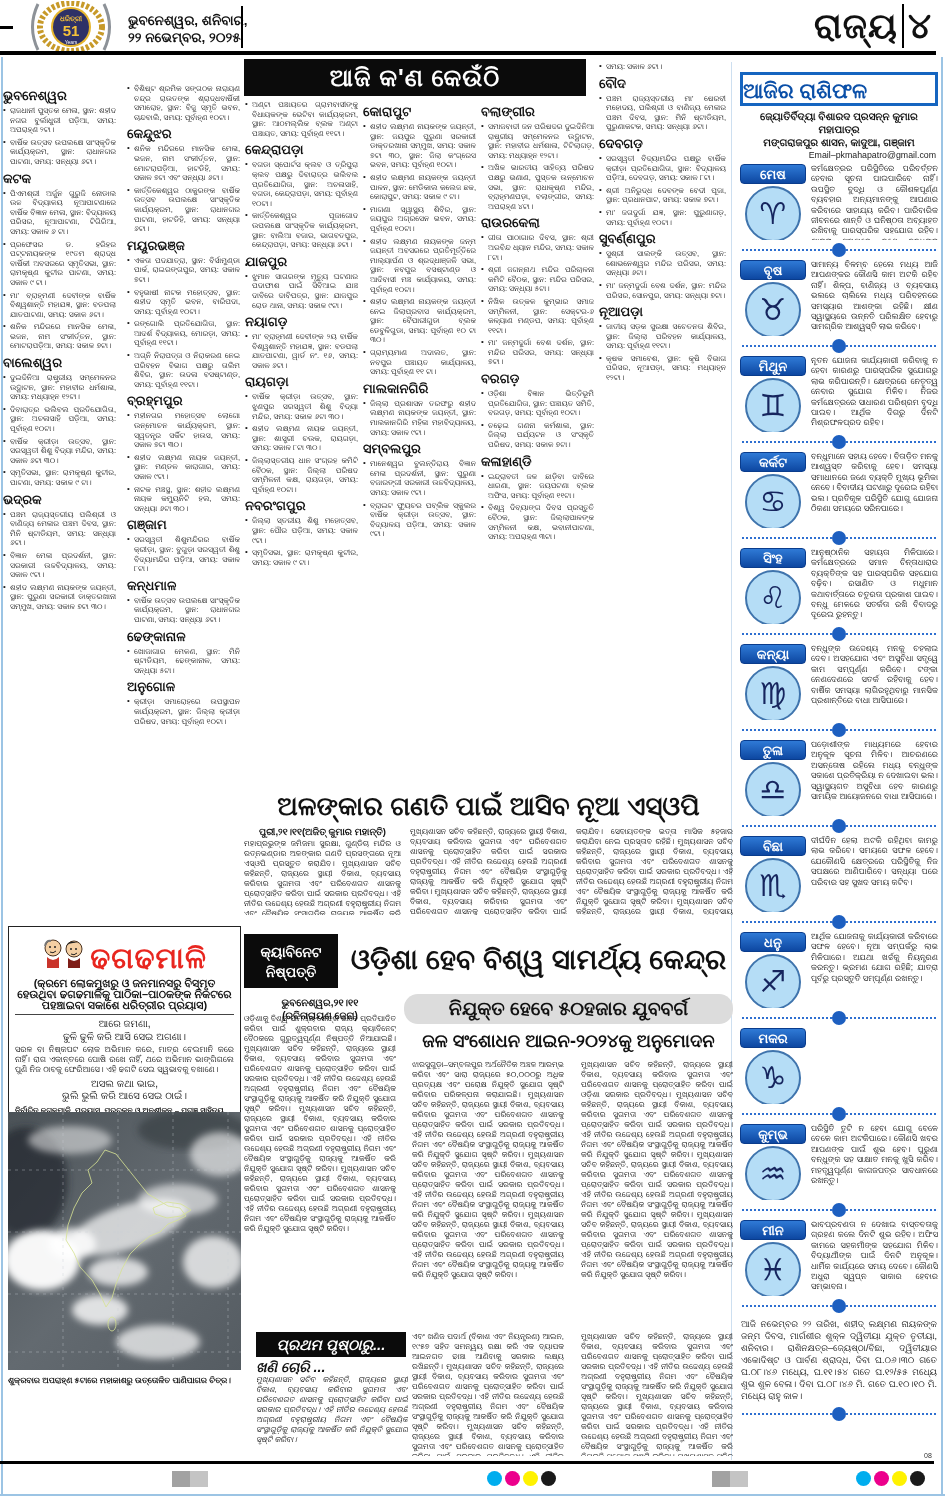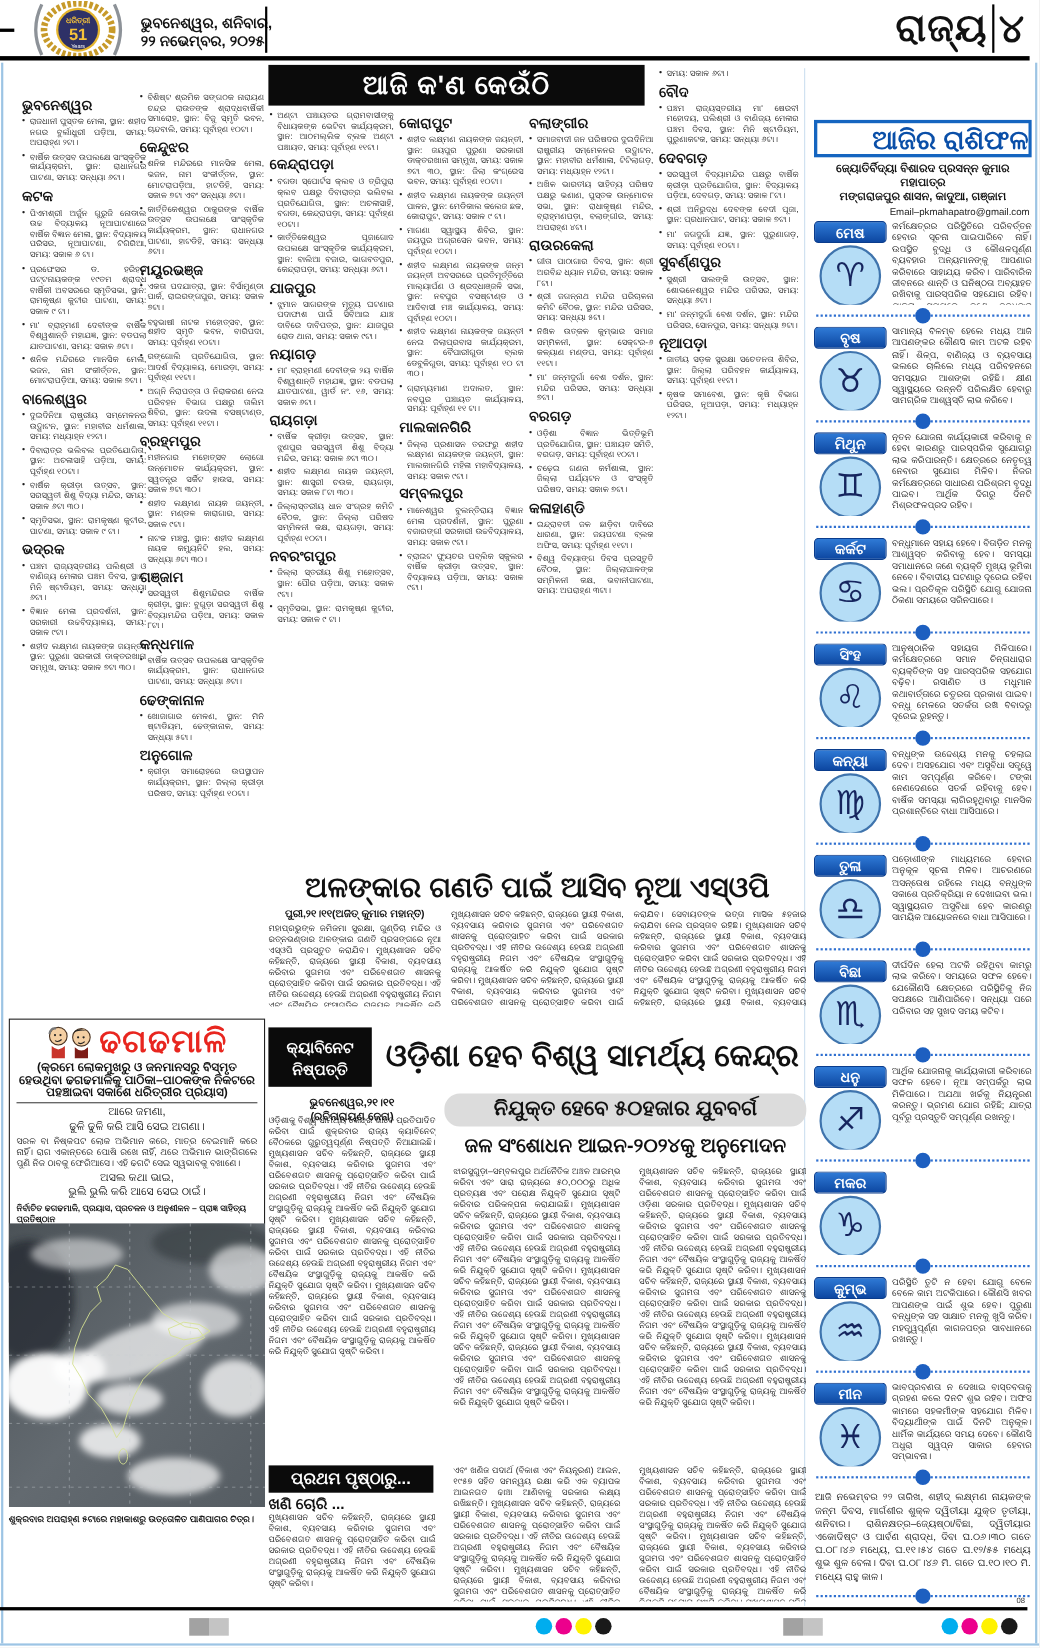--- a/index.html
+++ b/index.html
@@ -30,21 +30,21 @@
   
   .sop{position:absolute;left:244px;top:790px;width:489px;}
   .sop-head{font-size:26px;font-weight:bold;text-align:center;line-height:32px;white-space:nowrap;}
   .sop-cols{display:flex;gap:9px;margin-top:5px;}
   .sop-col{width:157px;height:88px;overflow:hidden;font-size:7.8px;line-height:10px;text-align:justify;}
   .sop-by{font-weight:bold;text-align:center;font-size:9.5px;margin-bottom:2px;}
   
   .dg{position:absolute;left:8px;top:926px;width:233px;height:240px;border:1.2px solid #222;
       box-sizing:border-box;padding:3px 6px;overflow:hidden;}
   .dg-titlerow{display:flex;align-items:center;justify-content:center;gap:4px;}
-  .dg-title{color:#e8261f;font-size:29px;font-weight:bold;letter-spacing:1px;}
+  .dg-title{color:#e8261f;font-size:29px;font-weight:bold;letter-spacing:1px;margin-top:12px;}
   .dg-intro{font-size:11px;font-weight:bold;text-align:center;line-height:11px;margin-top:2px;}
   .dg-rule{border-top:1px solid #444;margin:3px 0;}
   .dg-verse{text-align:center;font-weight:normal;font-size:10px;line-height:12.5px;margin:2px 0;}
   .dg-body{font-size:8.2px;line-height:10.2px;text-align:justify;}
   .dg-foot{font-size:7.8px;font-weight:bold;margin-top:3px;}
   
   .sat{position:absolute;left:8px;top:1112px;width:233px;}
   .sat-cap{font-size:8.2px;font-weight:bold;line-height:10px;margin-top:2px;}
   
   .cab{position:absolute;left:244px;top:932px;width:489px;height:398px;}
@@ -57,37 +57,37 @@
             font-size:19px;font-weight:bold;text-align:center;line-height:30px;white-space:nowrap;border-radius:14px;}
   .cab-sub2{position:absolute;left:160px;top:96px;width:329px;height:26px;
             font-size:18px;font-weight:bold;text-align:center;line-height:26px;white-space:nowrap;}
   .cab-c{position:absolute;font-size:7.8px;line-height:10px;text-align:justify;overflow:hidden;}
   .cab-c1{left:0;top:82px;width:152px;height:292px;}
   .cab-c2{left:168px;top:128px;width:152px;height:264px;}
   .cab-c3{left:337px;top:128px;width:152px;height:264px;}
   
   .cont{position:absolute;left:244px;top:1332px;width:489px;height:126px;}
   .cont-c{position:absolute;top:0;width:152px;height:124px;overflow:hidden;font-size:7.8px;line-height:10px;text-align:justify;}
-  .cont-c1{left:0;}
+  .cont-c1{left:12px;font-style:italic;}
   .cont-c2{left:168px;}
   .cont-c3{left:337px;}
   .cont-label{background:#0b0b0b;color:#fff;font-weight:bold;font-size:15px;text-align:center;
               height:25px;line-height:25px;width:150px;}
   .cont-sub{font-weight:bold;font-size:14px;margin:5px 0 3px;}
   
   .bot-rule{position:absolute;left:0;top:1461px;width:934px;height:3px;background:#000;}
   .page-code{position:absolute;left:924px;top:1452px;font-size:7px;color:#333;}
   .marks{position:absolute;left:0;top:1471px;width:945px;height:18px;}
   .mark-gray{position:absolute;width:36px;height:16px;background:linear-gradient(to right,#a2a2a2 50%,#c4c4c4 50%);}
   .mark-cmyk{position:absolute;display:flex;gap:3px;}
   .mark-cmyk span{width:15px;height:15px;border-radius:50%;display:block;}
   
   .rail{position:absolute;left:740px;top:72px;width:198px;height:1418px;overflow:hidden;}
-  .h-box{border:3px solid #1565c0;height:34px;line-height:31px;text-align:right;
-         color:#0a4fa8;font-size:24px;font-weight:bold;box-sizing:border-box;margin-top:37px;}
+  .h-box{border:3px solid #1565c0;height:34px;line-height:31px;text-align:left;
+         color:#0a4fa8;font-size:21px;font-weight:bold;box-sizing:border-box;}
   .h-credit{font-size:10.3px;font-weight:bold;text-align:center;line-height:13px;margin-top:4px;}
   .h-email{font-size:8.8px;text-align:right;color:#222;margin:1px 2px 4px 0;}
   .zentry{height:76px;overflow:hidden;}
   .zleft{float:left;width:66px;margin-right:5px;text-align:center;}
   .zlabel{background:linear-gradient(#2f7ad6,#0d47a1);border:1.5px solid #0a3c8c;border-radius:4px;color:#fff;
           font-weight:bold;font-size:13px;height:20px;line-height:20px;box-sizing:border-box;}
   .zcircle{width:52px;height:52px;border-radius:50%;background:#b5ddf6;border:2px solid #3f74ad;color:#16255e;
            font-size:30px;line-height:52px;margin:2px auto 0;font-family:"DejaVu Sans",sans-serif;}
   .ztext{font-size:8.2px;line-height:10.4px;text-align:justify;}
   .zsep{position:relative;height:18px;margin:1px 0;}
@@ -122,21 +122,21 @@
     <div class="sec-num">୪</div>
   </div>
   <div class="top-rule"></div>
 
   <div class="edge-left"></div>
   <div class="edge-right"></div>
   <div class="edge-bottom"></div>
   <div class="rail-div"></div>
 
   <div class="banner">ଆଜି କ'ଣ କେଉଁଠି</div>
-  <div class="citycol" style="left:20px;top:84px;height:840px;">
+  <div class="citycol" style="left:3px;top:84px;height:840px;">
       <div class="city">ଭୁବନେଶ୍ୱର</div>
       <div class="ev">ରାଜଧାନୀ ପୁସ୍ତକ ମେଳା, ସ୍ଥାନ: ଶହୀଦ ନଗର ବୁର୍ଲାଧୁରୀ ପଡ଼ିଆ, ସମୟ: ଅପରାହ୍ଣ ୨ଟା।</div>
       <div class="ev">ବାର୍ଷିକ ଉତ୍ସବ ଉପଲକ୍ଷେ ସାଂସ୍କୃତିକ କାର୍ଯ୍ୟକ୍ରମ, ସ୍ଥାନ: ରାଧାନଗର ପାଟଣା, ସମୟ: ସନ୍ଧ୍ୟା ୬ଟା।</div>
       <div class="city">କଟକ</div>
       <div class="ev">ପିଏମଶ୍ରୀ ଅର୍ଜୁନ ଗୁରୁଜି ନୋଡାଲ ଉଚ୍ଚ ବିଦ୍ୟାଳୟ ନୂଆପାଟଣାରେ ବାର୍ଷିକ ବିଜ୍ଞାନ ମେଳା, ସ୍ଥାନ: ବିଦ୍ୟାଳୟ ପରିସର, ନୂଆପାଟଣା, ଟିଗିରିଆ, ସମୟ: ସକାଳ ୬ ଟା।</div>
       <div class="ev">ପ୍ରଫେସର ଡ. ହରିହର ପଟ୍ଟନାୟକଙ୍କ ୧୯ତମ ଶ୍ରାଦ୍ଧ ବାର୍ଷିକୀ ଅବସରରେ ସ୍ମୃତିସଭା, ସ୍ଥାନ: ରାମକୃଷ୍ଣ କୁଟୀର ପାଟଣା, ସମୟ: ସକାଳ ୯ ଟା।</div>
       <div class="ev">ମା' ବ୍ରାହ୍ମଣୀ ଦେବୀଙ୍କ ବାର୍ଷିକ ବିଶ୍ୱଶାନ୍ତି ମହାଯଜ୍ଞ, ସ୍ଥାନ: ବଡପଲା ଯାତପାଟଣା, ସମୟ: ସକାଳ ୬ଟା।</div>
       <div class="ev">ଶନିକ ମନ୍ଦିରରେ ମାନସିକ ମେଳା, ଭଜନ, ନାମ ସଂକୀର୍ତ୍ତନ, ସ୍ଥାନ: ମୋଟରାପଡ଼ିଆ, ସମୟ: ସକାଳ ୭ଟା।</div>
       <div class="city">ବାଲେଶ୍ୱର</div>
       <div class="ev">ଦୁଇଦିନିଆ ରାଷ୍ଟ୍ରୀୟ ସମ୍ମେଳନର ଉଦ୍ଘାଟନ, ସ୍ଥାନ: ମହାବୀର ଧର୍ମଶାଳା, ସମୟ: ମଧ୍ୟାହ୍ନ ୧୨ଟା।</div>

